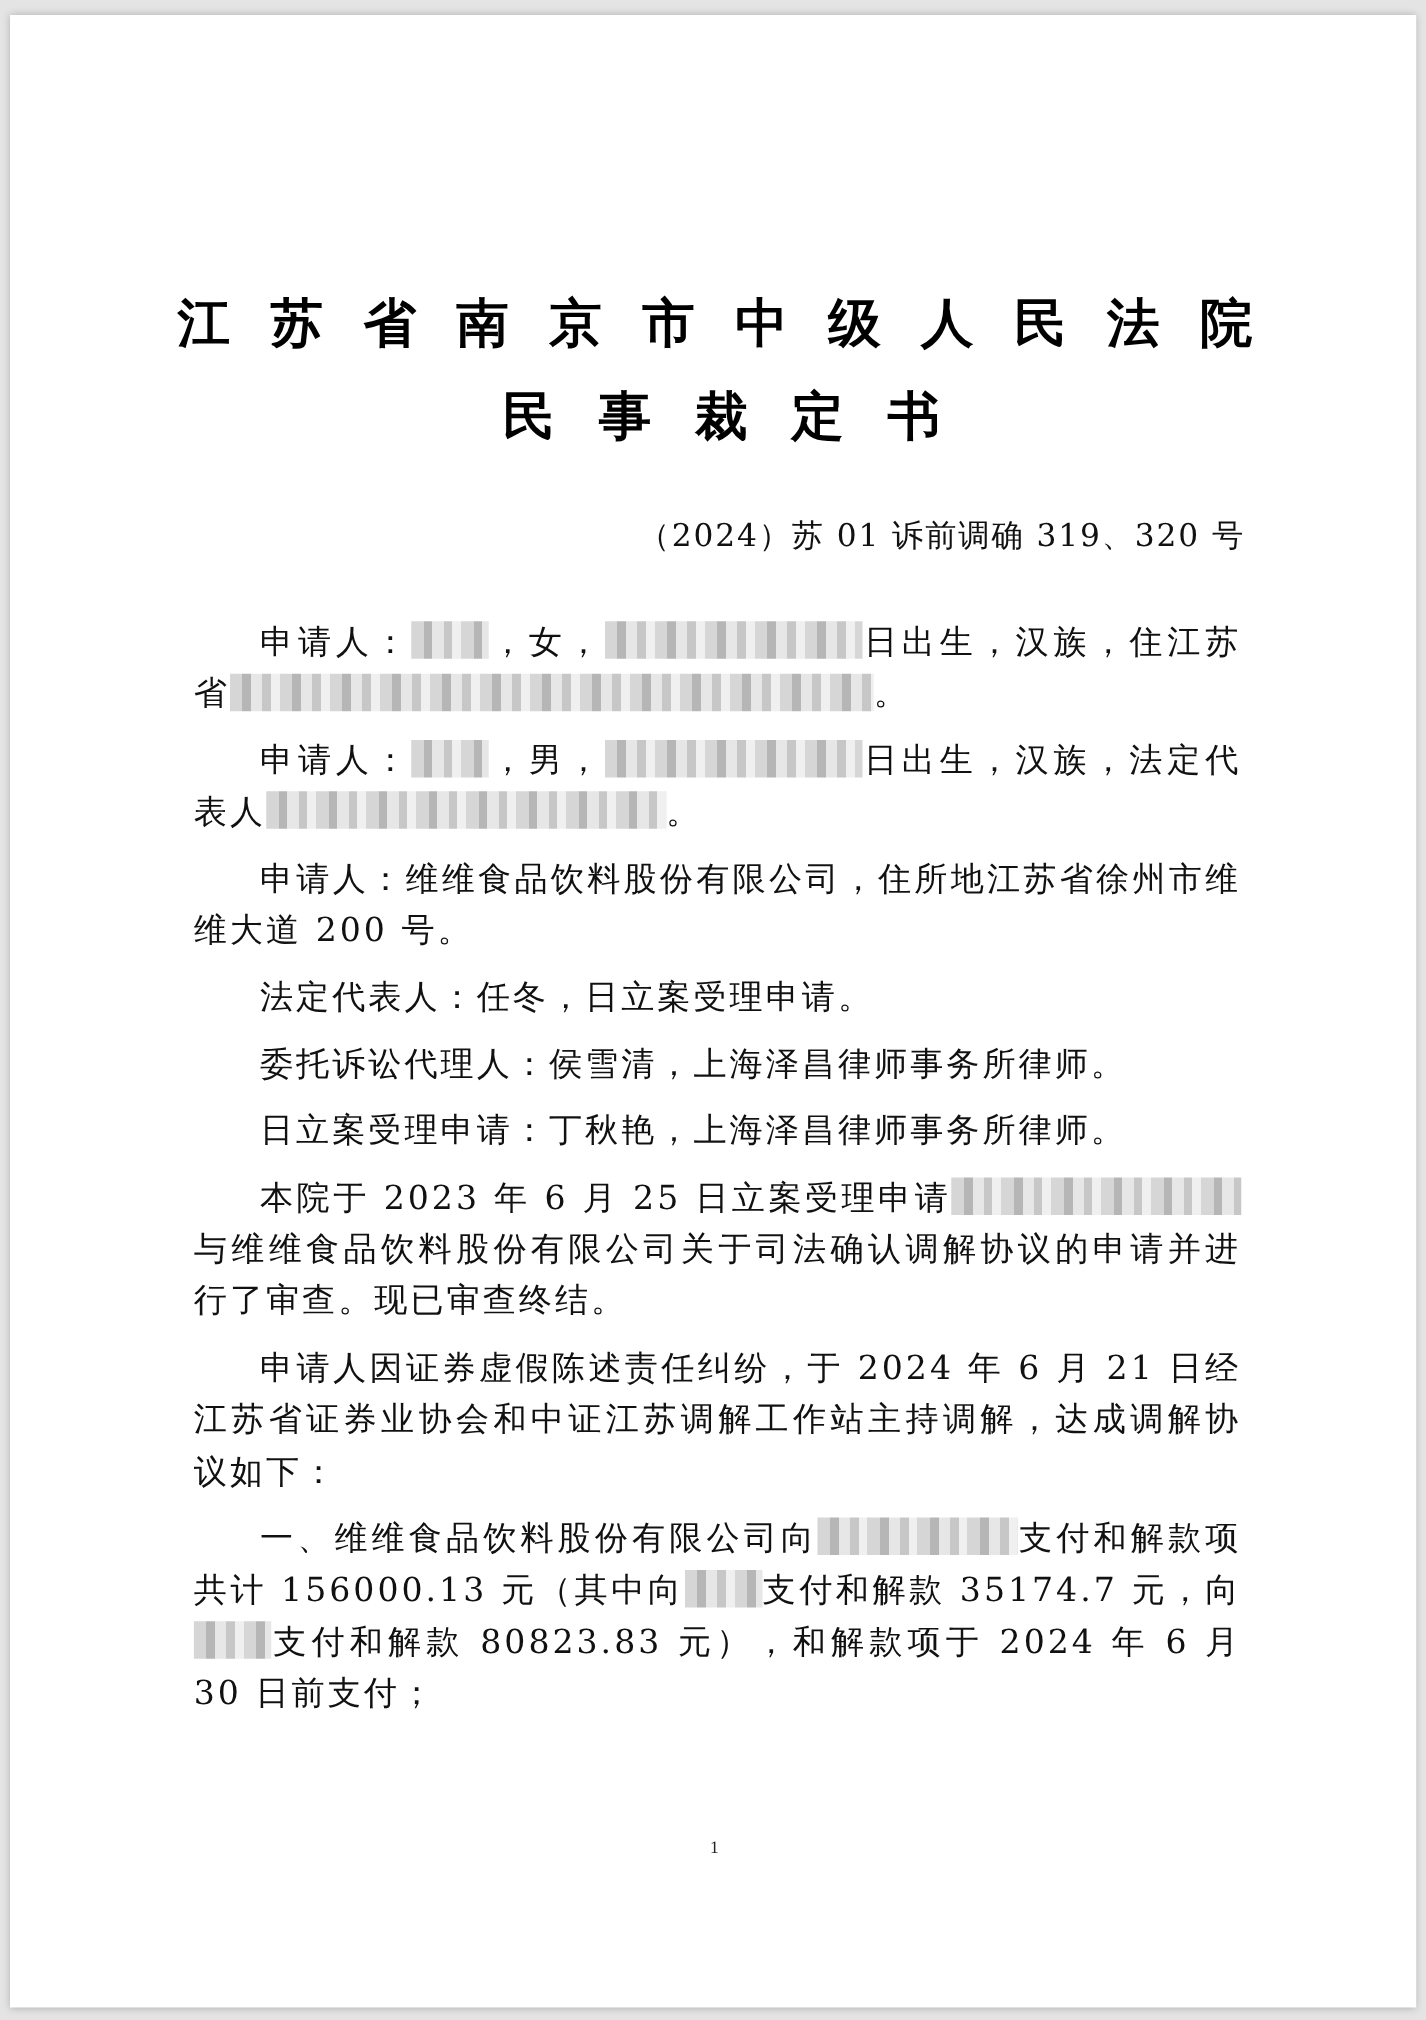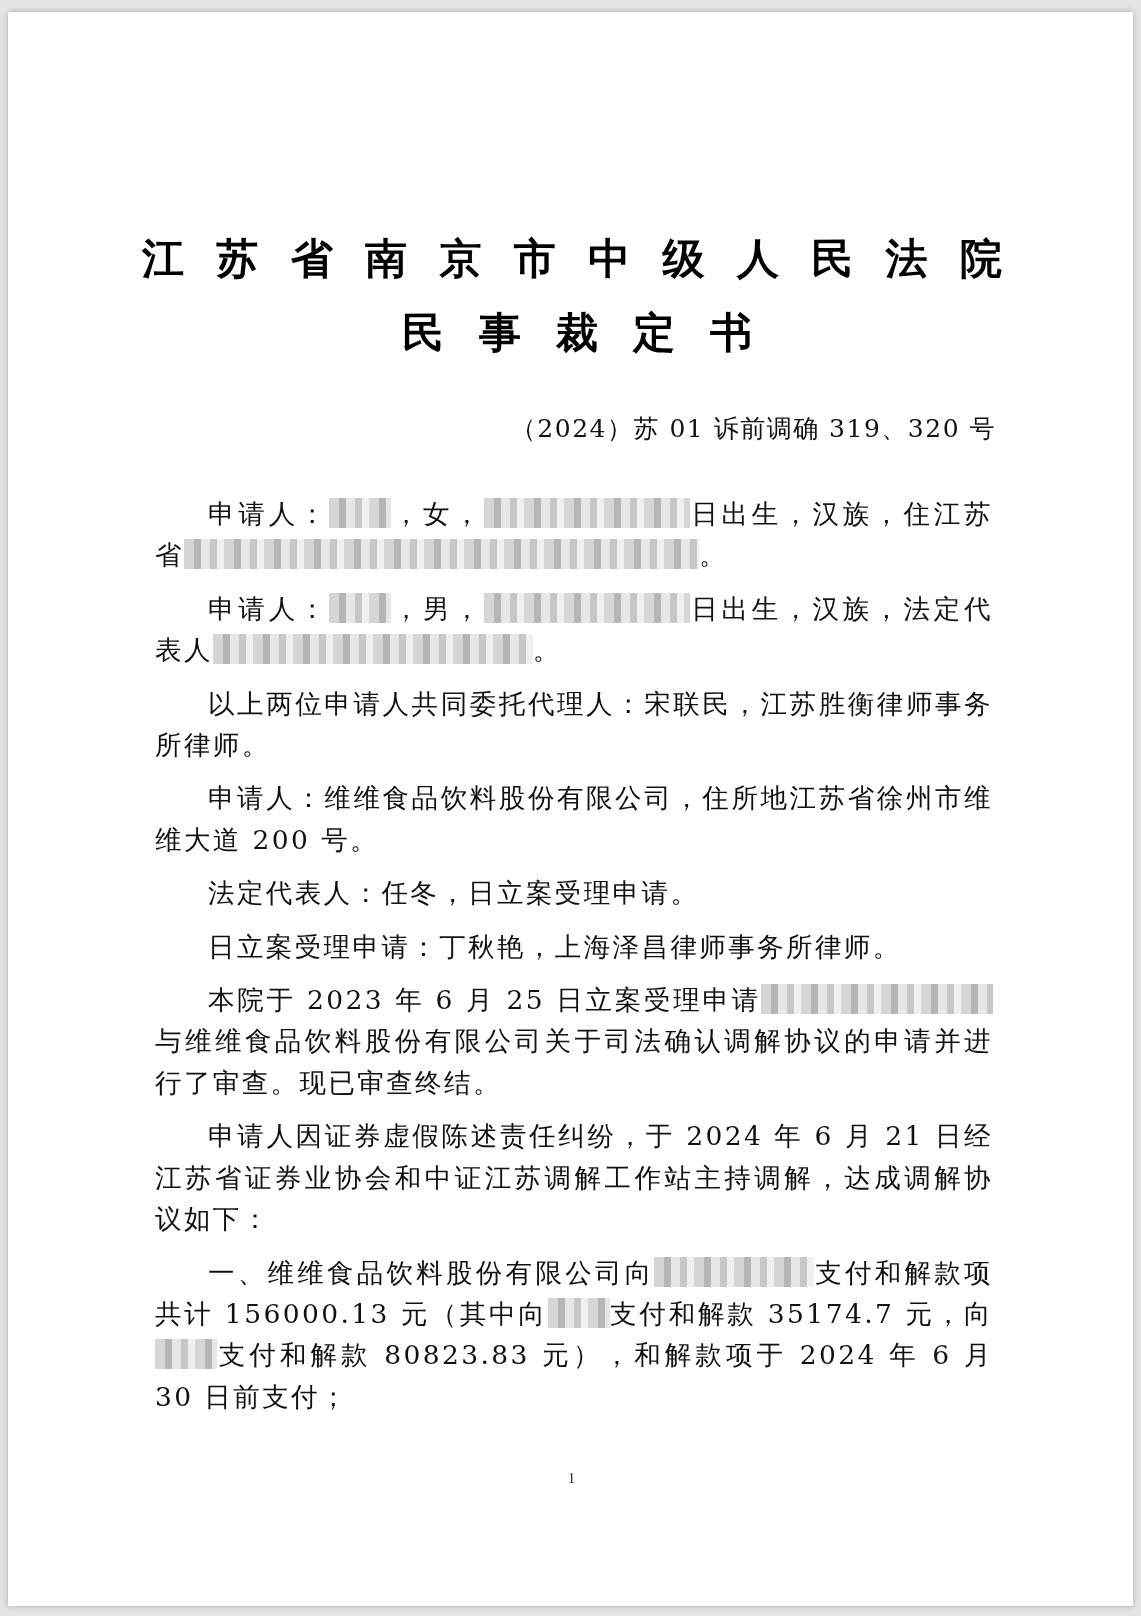--- a/index.html
+++ b/index.html
@@ -102,23 +102,23 @@
 
   <div class="case-no">（2024）苏 01 诉前调确 319、320 号</div>
 
   <div class="body">
     <p>
       <span>申请人：</span><span class="redact" style="width:62px"></span><span>，女，</span><span class="redact" style="width:206px"></span><span>日出生，汉族，住江苏省</span><span class="redact" style="width:515px"></span><span>。</span>
     </p>
     <p>
       <span>申请人：</span><span class="redact" style="width:62px"></span><span>，男，</span><span class="redact" style="width:206px"></span><span>日出生，汉族，法定代表人</span><span class="redact" style="width:320px"></span><span>。</span>
     </p>
-    <p>以上两位申请人共同委托代理人：宋联民，江苏胜衡律师事务所律师。</p>
     <p>申请人：维维食品饮料股份有限公司，住所地江苏省徐州市维维大道 200 号。</p>
     <p>法定代表人：任冬，日立案受理申请。</p>
+    <p>委托诉讼代理人：侯雪清，上海泽昌律师事务所律师。</p>
     <p>日立案受理申请：丁秋艳，上海泽昌律师事务所律师。</p>
     <p>
       <span>本院于 2023 年 6 月 25 日立案受理申请</span><span class="redact" style="width:232px"></span><span>与维维食品饮料股份有限公司关于司法确认调解协议的申请并进行了审查。现已审查终结。</span>
     </p>
     <p>申请人因证券虚假陈述责任纠纷，于 2024 年 6 月 21 日经江苏省证券业协会和中证江苏调解工作站主持调解，达成调解协议如下：</p>
     <p>
       <span>一、维维食品饮料股份有限公司向</span><span class="redact" style="width:160px"></span><span>支付和解款项共计 156000.13 元（其中向</span><span class="redact" style="width:62px"></span><span>支付和解款 35174.7 元，向</span><span class="redact" style="width:62px"></span><span>支付和解款 80823.83 元），和解款项于 2024 年 6 月 30 日前支付；</span>
     </p>
   </div>
 

